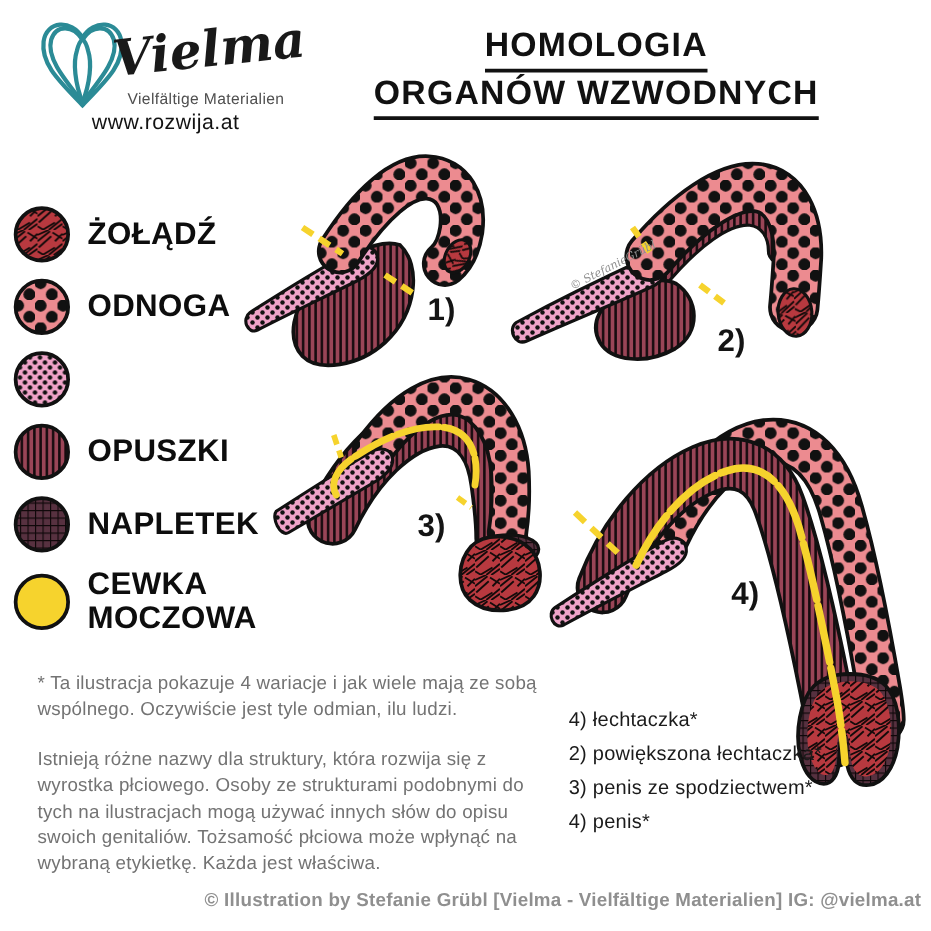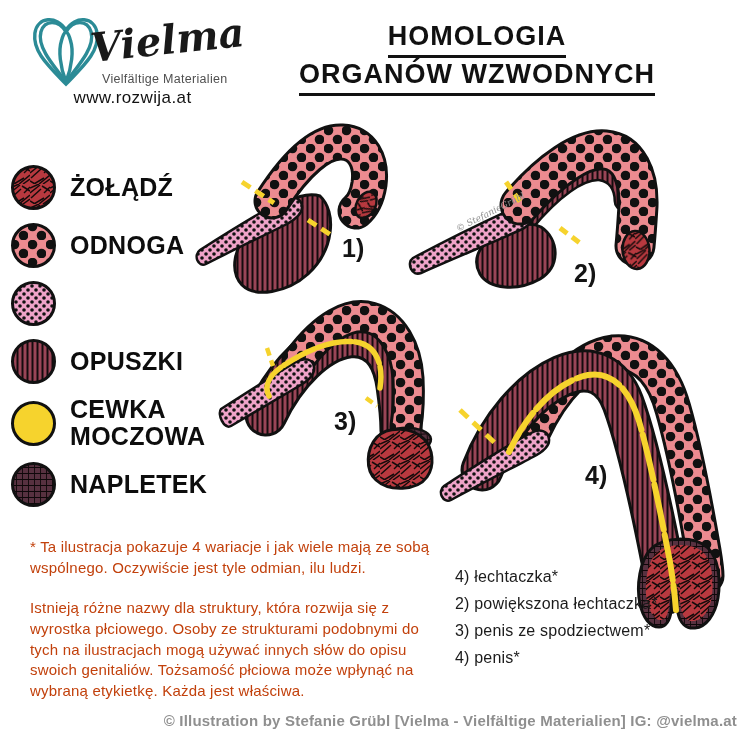--- a/index.html
+++ b/index.html
@@ -17,21 +17,21 @@
                 border-bottom:3px solid #111;padding-bottom:1px;}
   
   #legend{left:10px;top:164px;display:flex;flex-direction:column;gap:11px;}
   .leg-row{display:flex;align-items:center;gap:13px;}
   .leg-label{font-size:25px;font-weight:800;color:#0d0d0d;letter-spacing:.3px;line-height:1.08;max-width:178px;}
   
   .fig-num{font-size:25px;font-weight:800;color:#141414;}
   #fig1-num{left:342px;top:234px;} #fig2-num{left:574px;top:259px;}
   #fig3-num{left:334px;top:407px;} #fig4-num{left:585px;top:461px;}
   
-  #notes{left:30px;top:537px;width:414px;font-size:15px;line-height:1.38;color:#c2410c;letter-spacing:.2px;}
+  #notes{left:30px;top:537px;width:414px;font-size:15px;line-height:1.38;color:#737373;letter-spacing:.2px;}
   #notes .para{margin:0 0 20px 0;}
   
   #listing{left:455px;top:568px;font-size:16px;color:#1b1b1b;}
   #listing .li{margin-bottom:9px;letter-spacing:.2px;}
   
   #footer{left:0;right:8px;top:712px;text-align:right;font-size:15px;color:#8f8f8f;letter-spacing:.2px;font-weight:bold;}
   svg{display:block;}
 </style>
 </head>
 <body>
@@ -164,29 +164,29 @@
       </svg>
     </div>
     <div class="leg-row">
       <svg width="47" height="47" viewBox="0 0 47 47">
         <circle cx="23.5" cy="23.5" r="21" fill="url(#patOpuszki)" stroke="#111" stroke-width="3"></circle>
       </svg>
       <span class="leg-label">OPUSZKI</span>
     </div>
     <div class="leg-row">
       <svg width="47" height="47" viewBox="0 0 47 47">
+        <circle cx="23.5" cy="23.5" r="21" fill="url(#patNapletek)" stroke="#111" stroke-width="3"></circle>
+      </svg>
+      <span class="leg-label">NAPLETEK</span>
+    </div>
+    <div class="leg-row">
+      <svg width="47" height="47" viewBox="0 0 47 47">
         <circle cx="23.5" cy="23.5" r="21" fill="#f6d32d" stroke="#111" stroke-width="3"></circle>
       </svg>
       <span class="leg-label">CEWKA MOCZOWA</span>
-    </div>
-    <div class="leg-row">
-      <svg width="47" height="47" viewBox="0 0 47 47">
-        <circle cx="23.5" cy="23.5" r="21" fill="url(#patNapletek)" stroke="#111" stroke-width="3"></circle>
-      </svg>
-      <span class="leg-label">NAPLETEK</span>
     </div>
   </div>
 
   <div class="abs fig-num" id="fig1-num">1)</div>
   <div class="abs fig-num" id="fig2-num">2)</div>
   <div class="abs fig-num" id="fig3-num">3)</div>
   <div class="abs fig-num" id="fig4-num">4)</div>
 
   <div class="abs" id="notes">
     <p class="para">* Ta ilustracja pokazuje 4 wariacje i jak wiele mają ze sobą wspólnego. Oczywiście jest tyle odmian, ilu ludzi.</p>

